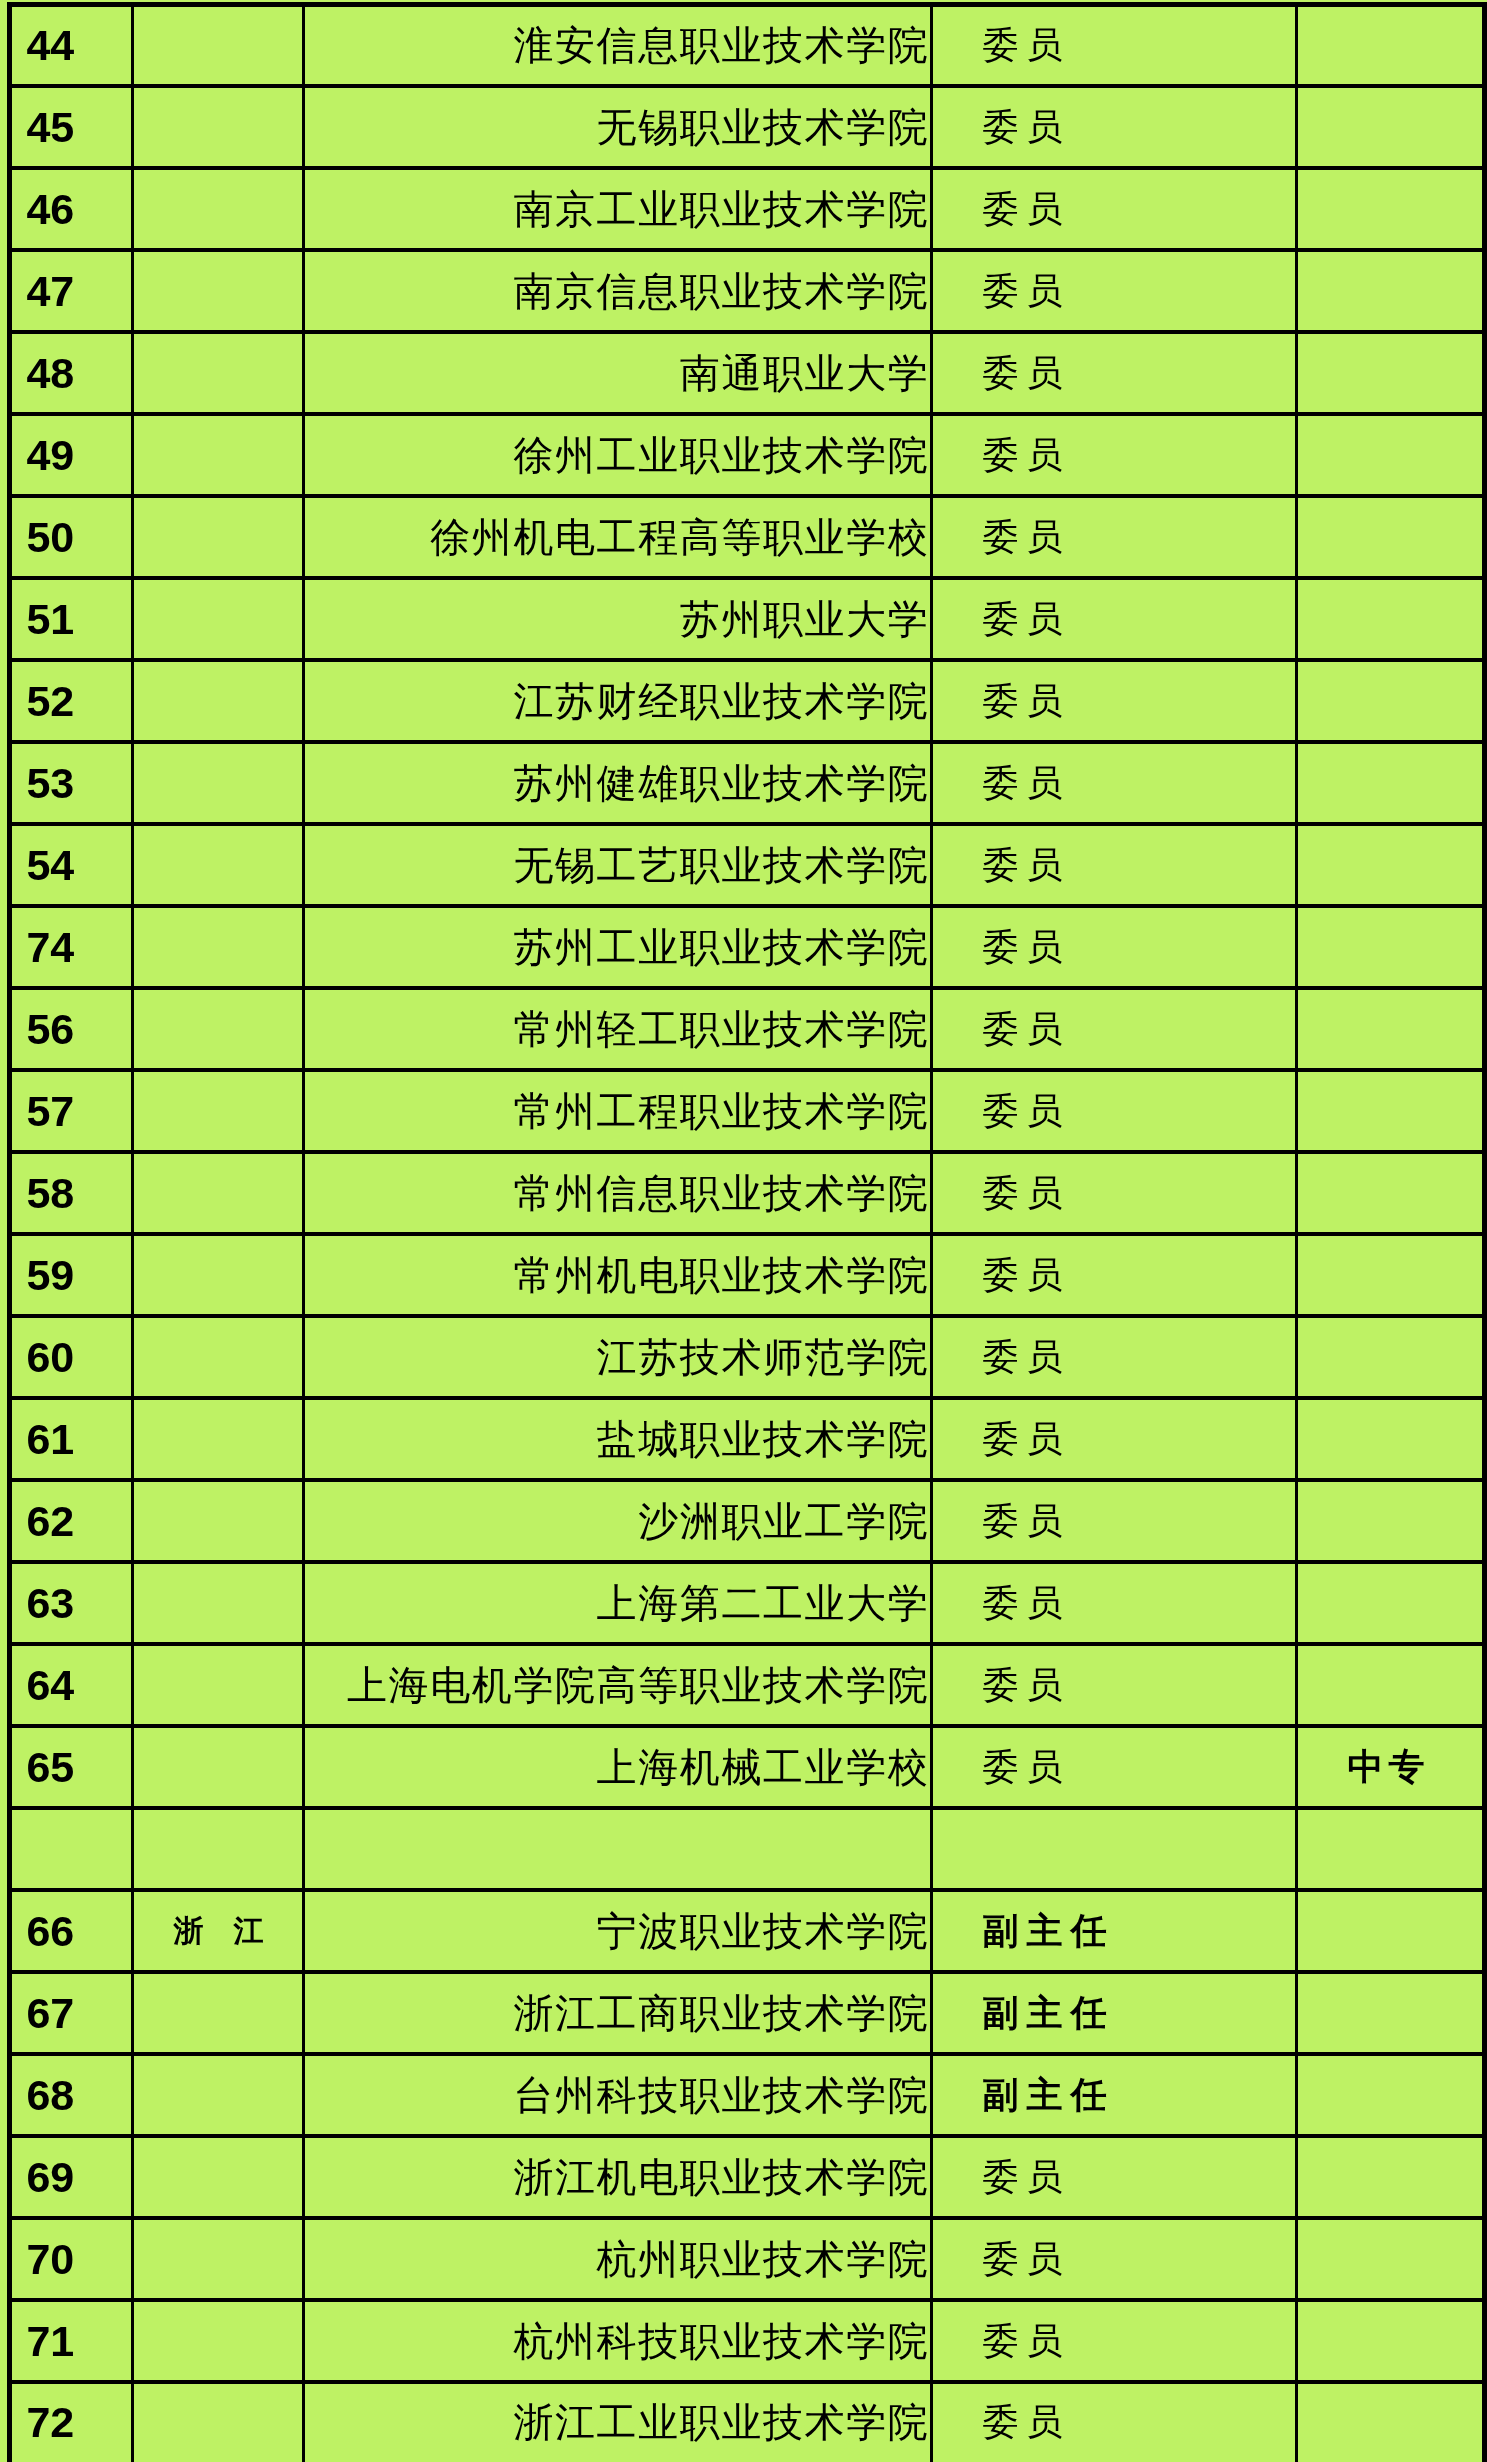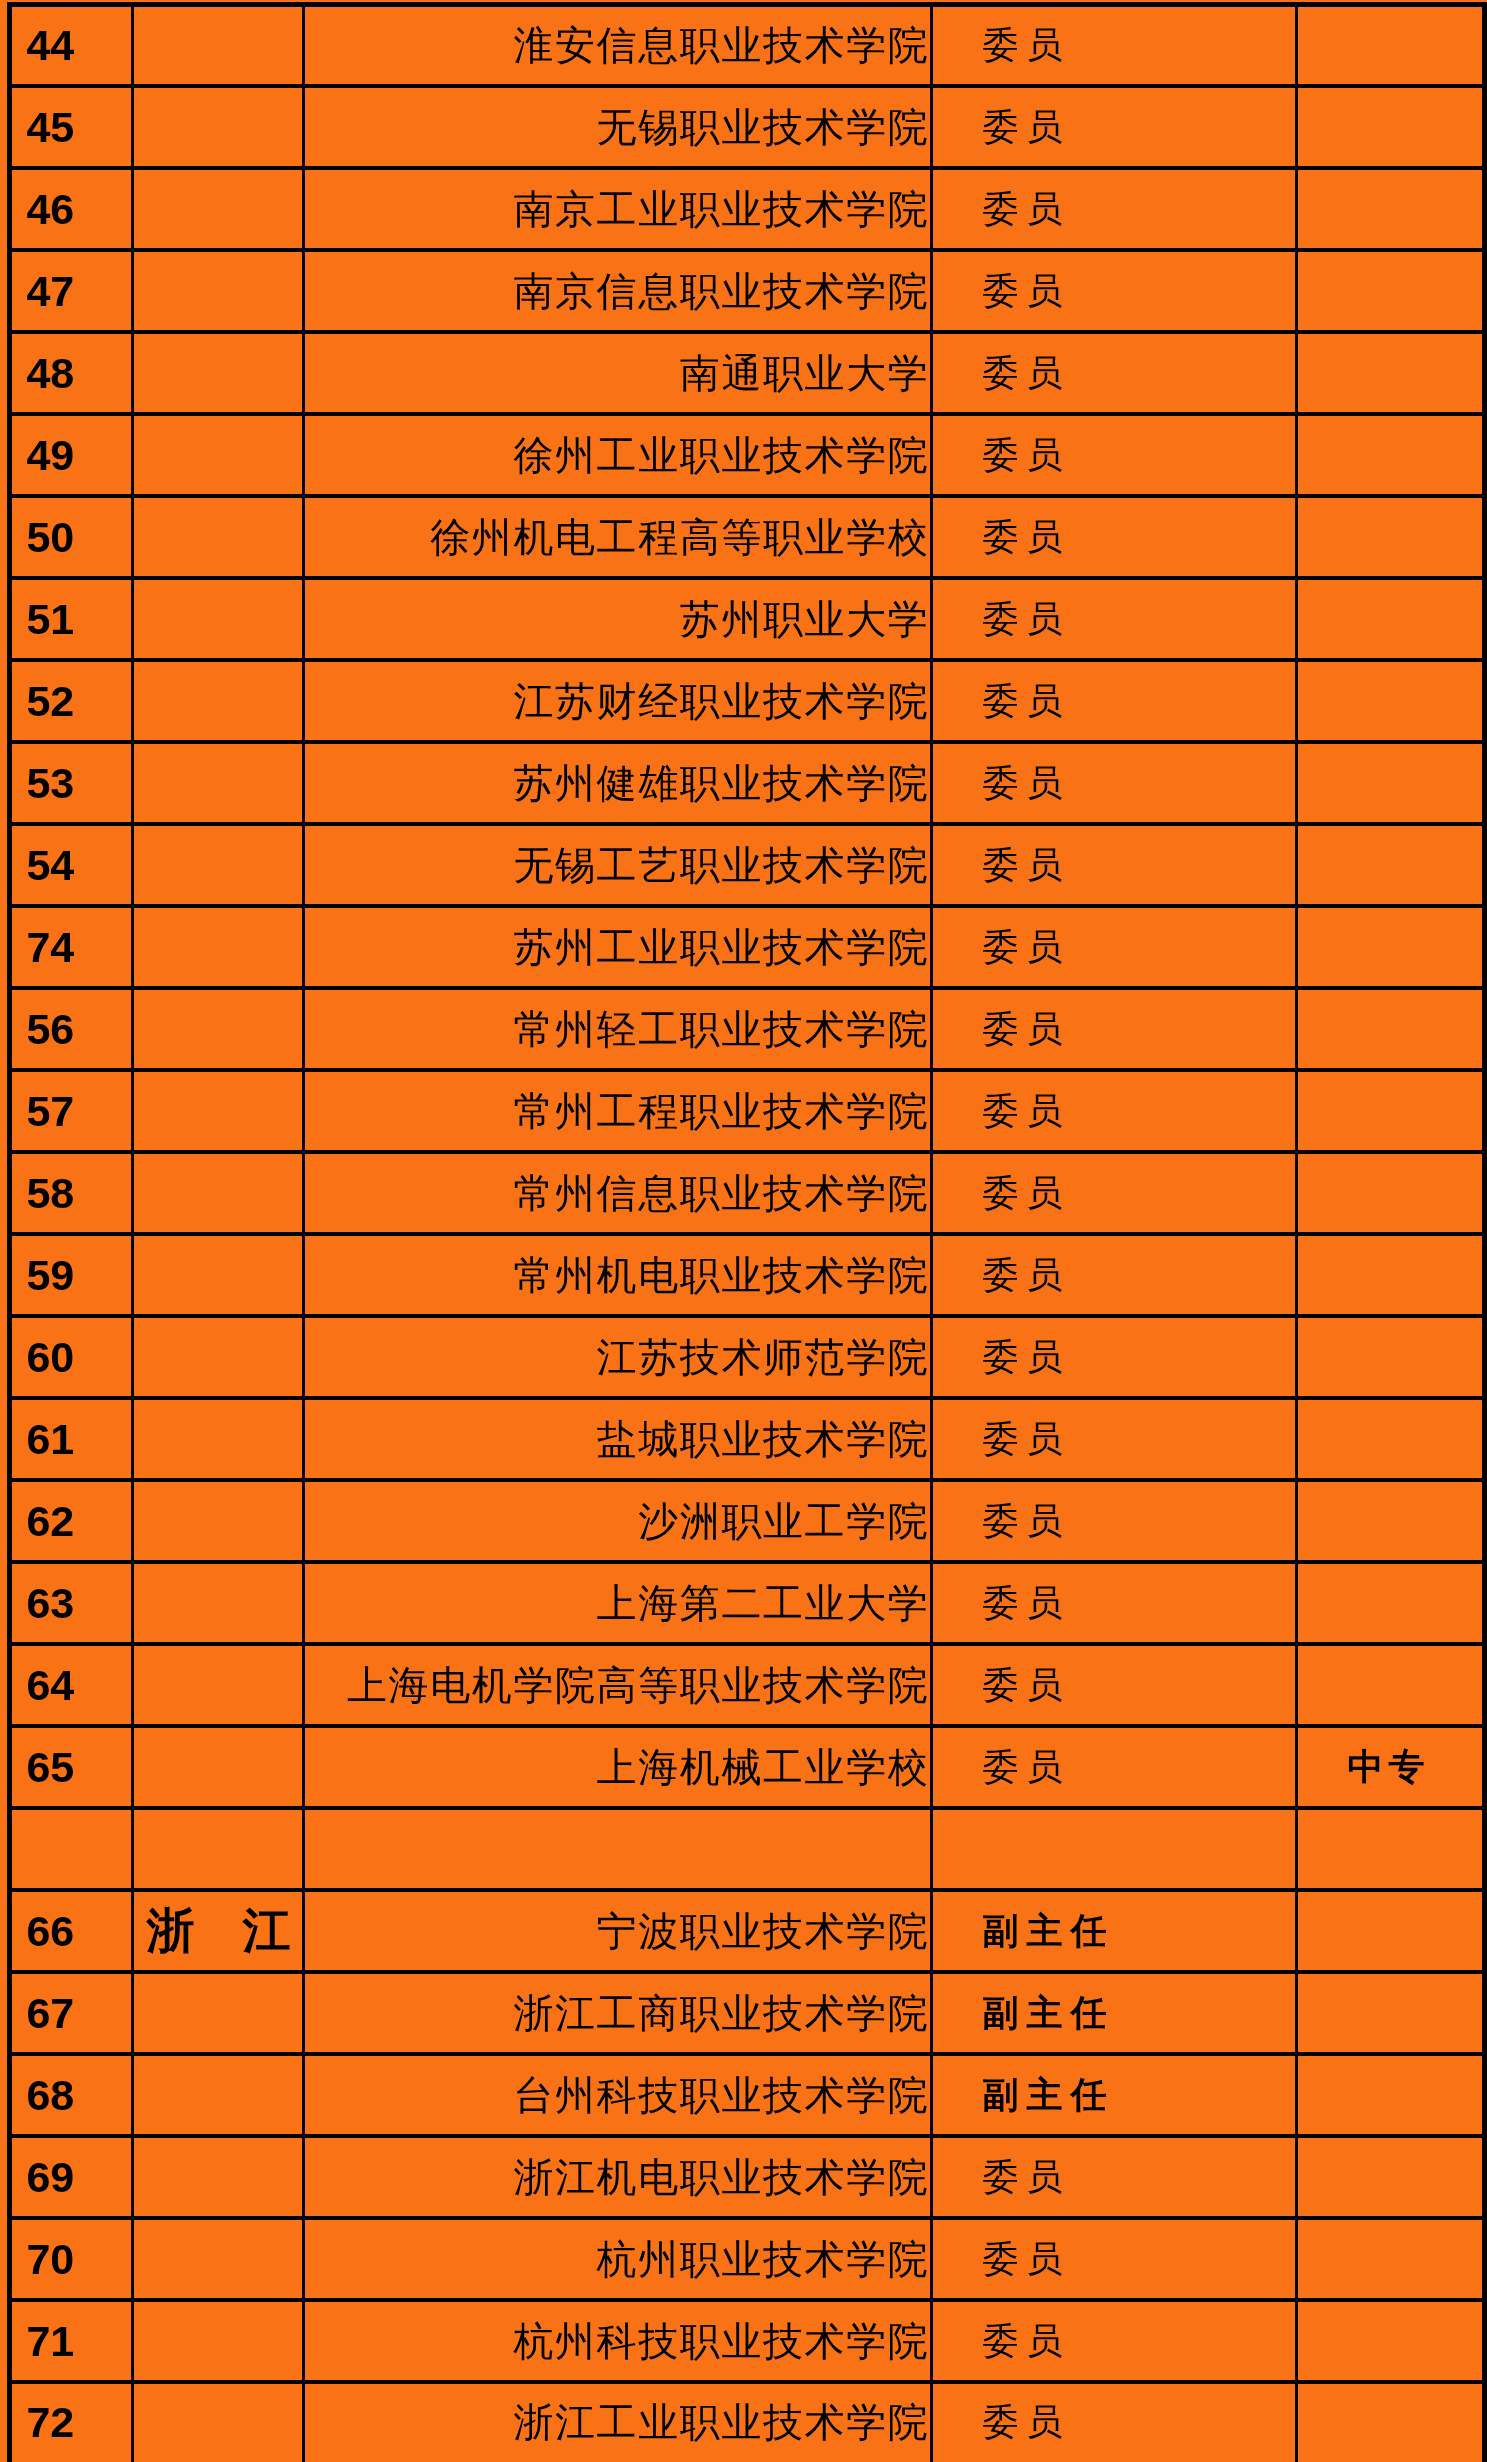--- a/index.html
+++ b/index.html
@@ -4,21 +4,21 @@
 <style>
   html, body {
     margin: 0;
     padding: 0;
     background: #ffffff;
   }
   .page {
     position: relative;
     width: 1488px;
     height: 2462px;
-    background: #f97316;
+    background: #bef264;
     overflow: hidden;
   }
   table.roster {
     position: absolute;
     left: 7.4px;
     top: 1.6px;
     width: 1476px;
     height: 2457px;
     border-collapse: collapse;
     table-layout: fixed;
@@ -39,21 +39,21 @@
   td.c-num {
     font-family: "Liberation Sans", sans-serif;
     font-weight: 700;
     font-size: 43px;
     text-align: left;
     padding-left: 14px;
   }
   td.c-province {
     font-family: "DejaVu Serif", serif;
     font-weight: 700;
-    font-size: 48px;
+    font-size: 30px;
     text-align: center;
   }
   td.c-school {
     font-family: "DejaVu Serif", serif;
     font-size: 40px;
     text-align: right;
     padding-left: 15.6px;
     letter-spacing: 1.6px;
   }
   td.c-role {

